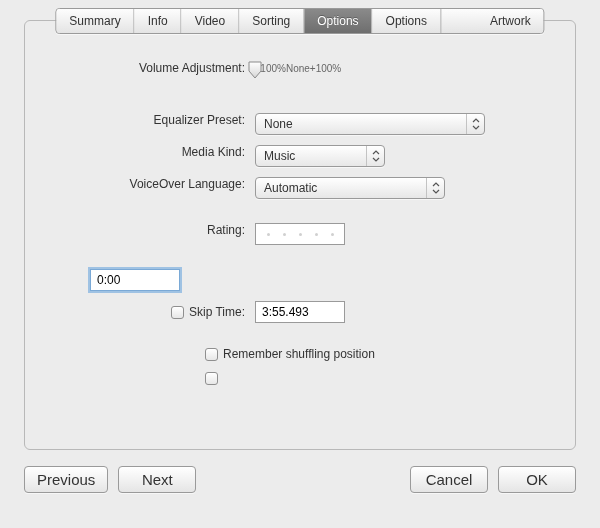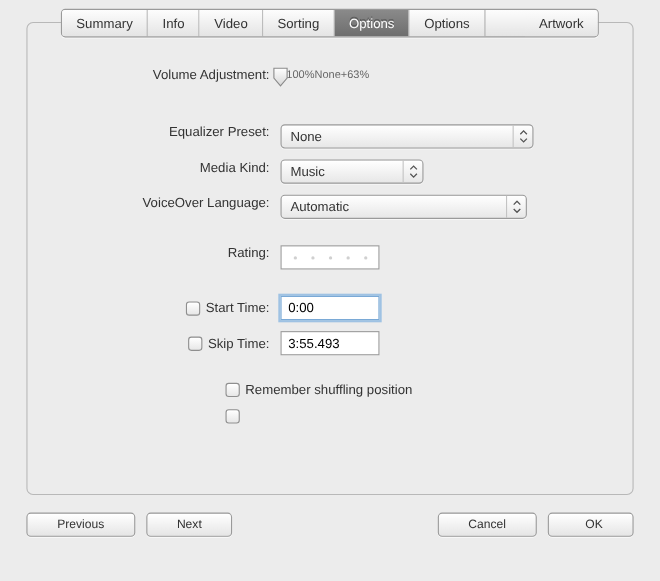--- a/index.html
+++ b/index.html
@@ -169,23 +169,23 @@
   .spacer-md { height: 14px; }
   .footer {
     display: flex;
     justify-content: space-between;
     margin-top: 16px;
   }
   .footer .right { display:flex; gap: 10px; }
   .footer .left { display:flex; gap: 10px; }
   .button {
     min-width: 78px;
-    text-align:right;
-    padding: 4px 27px;
-    font-size: 11px;
+    text-align:center;
+    padding: 4px 12px;
+    font-size: 15px;
     border: 1px solid #9a9a9a;
     border-radius: 4px;
     background: linear-gradient(#ffffff,#e5e5e5);
     box-shadow: 0 1px 0 rgba(255,255,255,0.6), inset 0 1px 0 rgba(255,255,255,0.8);
     cursor: default;
   }
   .button.default {
     background: linear-gradient(#ffffff,#e5e5e5);
   }
   .label-with-check {
@@ -235,21 +235,21 @@
                 <stop offset="0" stop-color="#fff"></stop>
                     <stop offset="1" stop-color="#d6d6d6"></stop>
               </linearGradient>
                 </defs>
             </svg>
           </div>
         </div>
         <div class="slider-labels">
           <span>-100%</span>
           <span>None</span>
-          <span>+63%</span>
+          <span>+100%</span>
         </div>
       </div>
     </div>
 
     <div class="spacer-lg"></div>
 
     <div class="row">
       <div class="label">Equalizer Preset:</div>
       <div class="control">
         <div class="select" style="width:230px">
@@ -273,21 +273,21 @@
                 <path d="M1 4 L4 1 L7 4 M1 8 L4 11 L7 8" stroke="#555" stroke-width="1.2" fill="none"></path>
               </svg>
           </span>
         </div>
       </div>
     </div>
 
     <div class="row">
       <div class="label">VoiceOver Language:</div>
       <div class="control">
-        <div class="select" style="width:224px">
+        <div class="select" style="width:190px">
           <span>Automatic</span>
           <span class="arrows">
             <svg width="8" height="12" viewBox="0 0 8 12">
                 <path d="M1 4 L4 1 L7 4 M1 8 L4 11 L7 8" stroke="#555" stroke-width="1.2" fill="none"></path>
               </svg>
           </span>
         </div>
       </div>
     </div>
 
@@ -302,26 +302,20 @@
           <span class="rating-dot"></span>
           <span class="rating-dot"></span>
           <span class="rating-dot"></span>
         </div>
       </div>
     </div>
 
     <div class="spacer-md"></div>
 
     <div class="row">
-      <div class="label-with-check">
-        <span class="checkbox">
-            <span class="box"></span>
-          </span>
-        <span>Start Time:</span>
-      </div>
       <div class="control">
         <input class="input-text focused" style="width: 90px;" value="0:00">
       </div>
     </div>
 
     <div class="row">
       <div class="label-with-check">
         <span class="checkbox">
             <span class="box"></span>
           </span>

